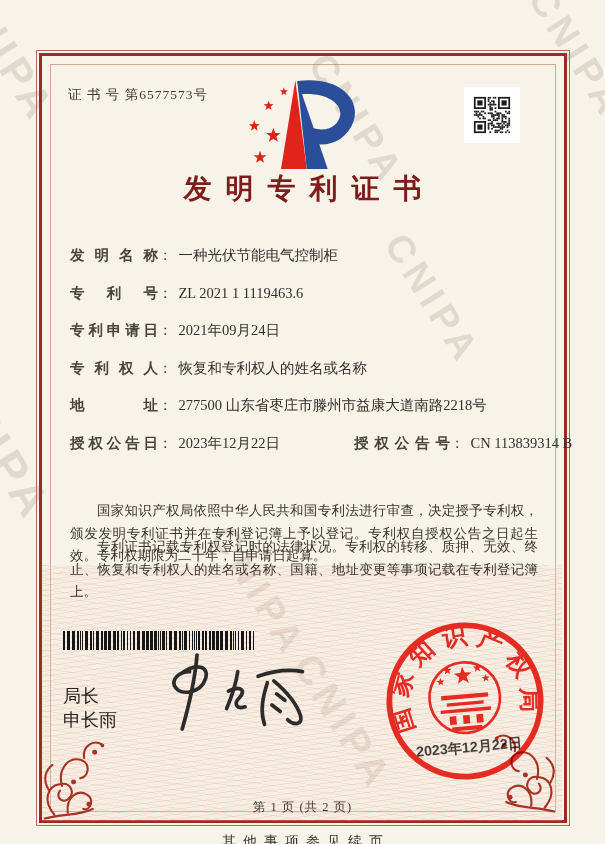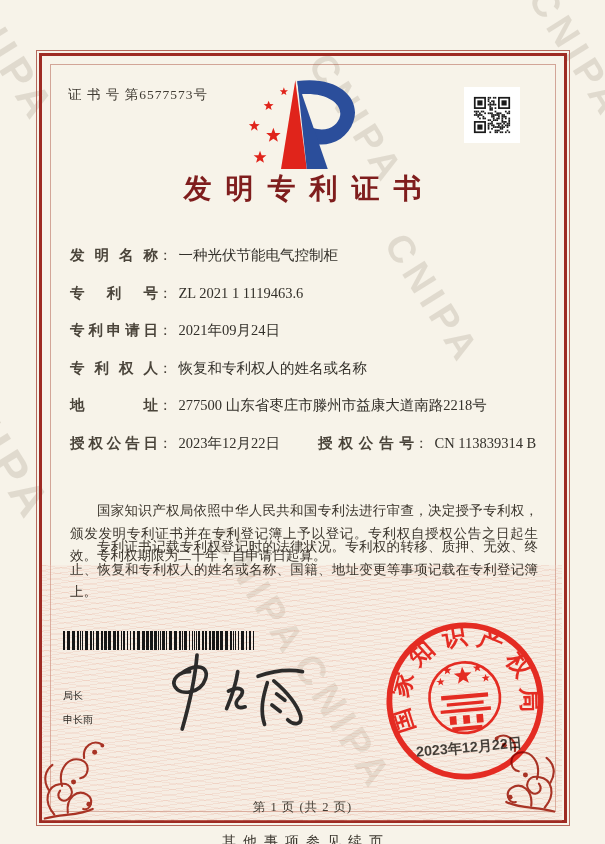--- a/index.html
+++ b/index.html
@@ -26,29 +26,29 @@
   .qr{position:absolute;left:464px;top:87px;width:56px;height:56px;background:#fff;padding:3px;box-sizing:border-box;}
   .title{position:absolute;left:0;top:170px;width:100%;text-align:center;
       font-size:28px;font-weight:bold;color:#7f1d1d;letter-spacing:14px;text-indent:14px;}
   .rows{position:absolute;left:70px;top:246px;width:470px;}
   .frow{position:relative;height:37.5px;font-size:14.5px;white-space:nowrap;}
   .flabel{display:inline-block;width:88px;text-align:justify;text-align-last:justify;
       color:#4a443a;vertical-align:top;font-weight:bold;}
   .fcolon{color:#4a443a;margin-right:6px;}
   .fvalue{color:#33302a;}
   .fgroup2{margin-left:38px;}
-  .fgroup2 .flabel{width:96px;}
+  .fgroup2 .flabel{width:96px;margin-left:36px;}
   .para{position:absolute;left:70px;width:468px;font-size:13.5px;line-height:22.5px;
       text-align:justify;text-indent:2em;color:#3b352c;}
   .para1{top:500px;}
   .para2{top:536px;}
   .barcode{position:absolute;left:63px;top:631px;width:196px;height:19px;font-size:0;}
   .barcode i{display:inline-block;height:100%;background:#161616;}
   .director{position:absolute;left:63px;top:684px;font-family:"Liberation Sans","DejaVu Sans",sans-serif;
-      font-size:10px;color:#25221e;line-height:24px;font-weight:500;}
+      font-size:18px;color:#25221e;line-height:24px;font-weight:500;}
   .signature{position:absolute;left:148px;top:642px;width:185px;height:100px;}
   .seal{position:absolute;left:381px;top:617px;width:168px;height:168px;z-index:3;
       transform:rotate(-5deg);opacity:0.95;mix-blend-mode:multiply;}
   .flourish{position:absolute;z-index:2;}
   .flourish.left{left:39px;top:697px;}
   .flourish.right{left:464px;top:690px;transform:scaleX(-1);}
   .pagenum{position:absolute;left:0;top:799px;width:100%;text-align:center;
       font-size:12.5px;color:#413b32;letter-spacing:1px;}
   .contnote{position:absolute;left:0;top:833px;width:100%;text-align:center;
       font-size:14px;color:#3b362e;letter-spacing:7px;text-indent:7px;}

